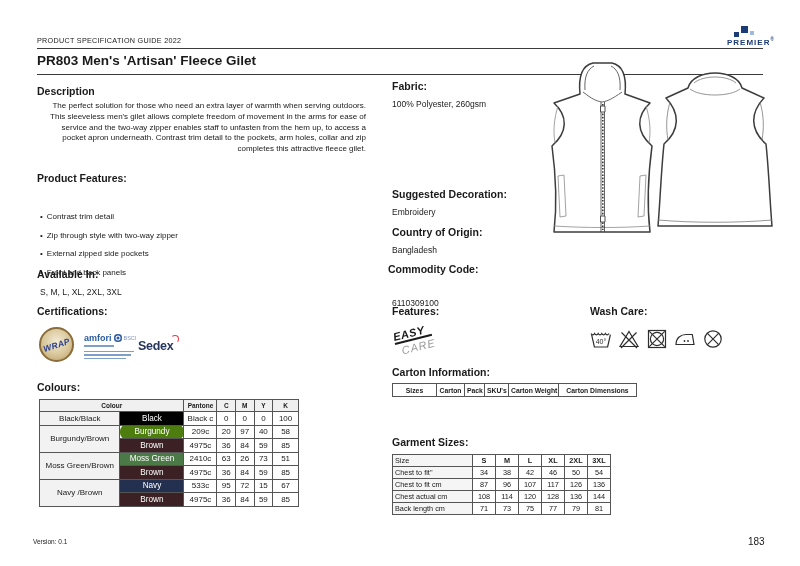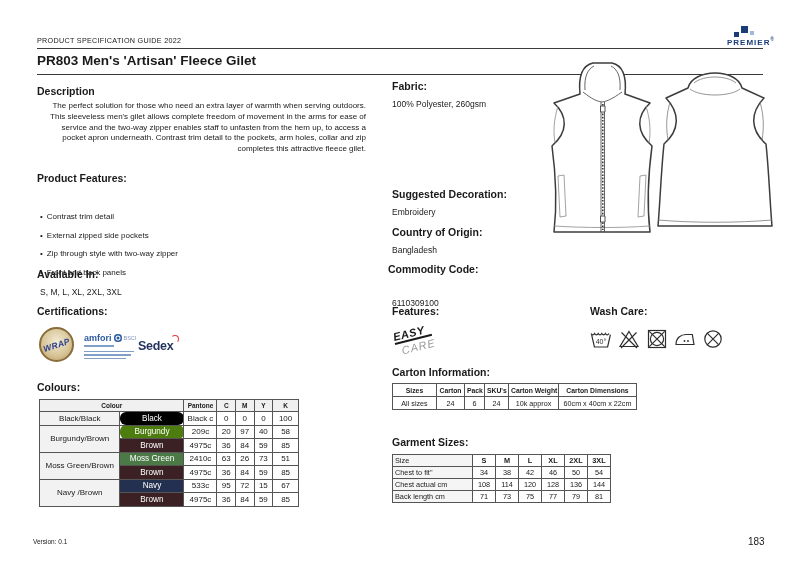--- a/index.html
+++ b/index.html
@@ -97,22 +97,22 @@
     <span class="sq sq3"></span>
     <div class="ptxt"><span>PREMIER</span><sup>®</sup></div>
   </div>
 
   <div class="h1" style="left:37px;top:85px;">Description</div>
   <div class="abs desc-body body-text">The perfect solution for those who need an extra layer of warmth when serving outdoors. This sleeveless men's gilet allows complete freedom of movement in the arms for ease of service and the two-way zipper enables staff to unfasten from the hem up, to access a pocket apron underneath. Contrast trim detail to the pockets, arm holes, collar and zip completes this attractive fleece gilet.</div>
 
   <div class="h1" style="left:37px;top:172px;">Product Features:</div>
   <div class="abs bullets">
     <div class="bullet-row"><span class="bullet">•</span><span>Contrast trim detail</span></div>
+    <div class="bullet-row"><span class="bullet">•</span><span>Zip through style with two-way zipper</span></div>
     <div class="bullet-row"><span class="bullet">•</span><span>External zipped side pockets</span></div>
-    <div class="bullet-row"><span class="bullet">•</span><span>Zip through style with two-way zipper</span></div>
     <div class="bullet-row"><span class="bullet">•</span><span>Front and back panels</span></div>
   </div>
 
   <div class="h1" style="left:37px;top:268px;">Available In:</div>
   <div class="val" style="left:40px;top:287px;font-size:8.5px;">S, M, L, XL, 2XL, 3XL</div>
 
   <div class="h1" style="left:37px;top:305px;">Certifications:</div>
   <div class="abs wrap-logo">
       <span>WRAP</span>
     </div>
@@ -147,21 +147,21 @@
         <tr>
       <th colspan="2">Colour</th>
       <th>Pantone</th>
       <th>C</th>
       <th>M</th>
       <th>Y</th>
       <th>K</th>
     </tr>
     <tr>
       <td class="grp">Black/Black</td>
-      <td class="sw" style="background-color: rgb(0, 0, 0); border-radius: 6px;">Black</td>
+      <td class="sw" style="background-color: rgb(0, 0, 0);">Black</td>
       <td>Black c</td>
       <td>0</td>
       <td>0</td>
       <td>0</td>
       <td>100</td>
     </tr>
     <tr>
       <td class="grp" rowspan="2">Burgundy/Brown</td>
       <td class="sw" style="background-color: #4d7c0f; border-radius: 6px;">Burgundy</td>
       <td>209c</td>
@@ -282,28 +282,20 @@
       </colgroup>
     <tbody>
         <tr>
       <th>Sizes</th>
       <th>Carton</th>
       <th>Pack</th>
       <th>SKU's</th>
       <th>Carton Weight</th>
       <th>Carton Dimensions</th>
     </tr>
-    <tr>
-      <td>All sizes</td>
-      <td>24</td>
-      <td>6</td>
-      <td>24</td>
-      <td>10k approx</td>
-      <td>60cm x 40cm x 22cm</td>
-    </tr>
   </tbody>
     </table>
 
   <div class="h1" style="left:392px;top:436px;">Garment Sizes:</div>
   <table class="abs gs-table">
     <colgroup>
         <col style="width:80px">
         <col style="width:23px">
         <col style="width:23px">
         <col style="width:23px">
@@ -322,20 +314,29 @@
       <th>3XL</th>
     </tr>
     <tr>
       <td class="lbl">Chest to fit"</td>
       <td>34</td>
       <td>38</td>
       <td>42</td>
       <td>46</td>
       <td>50</td>
       <td>54</td>
+    </tr>
+    <tr>
+      <td class="lbl">Chest to fit cm</td>
+      <td>87</td>
+      <td>96</td>
+      <td>107</td>
+      <td>117</td>
+      <td>126</td>
+      <td>136</td>
     </tr>
     <tr>
       <td class="lbl">Chest actual cm</td>
       <td>108</td>
       <td>114</td>
       <td>120</td>
       <td>128</td>
       <td>136</td>
       <td>144</td>
     </tr>

